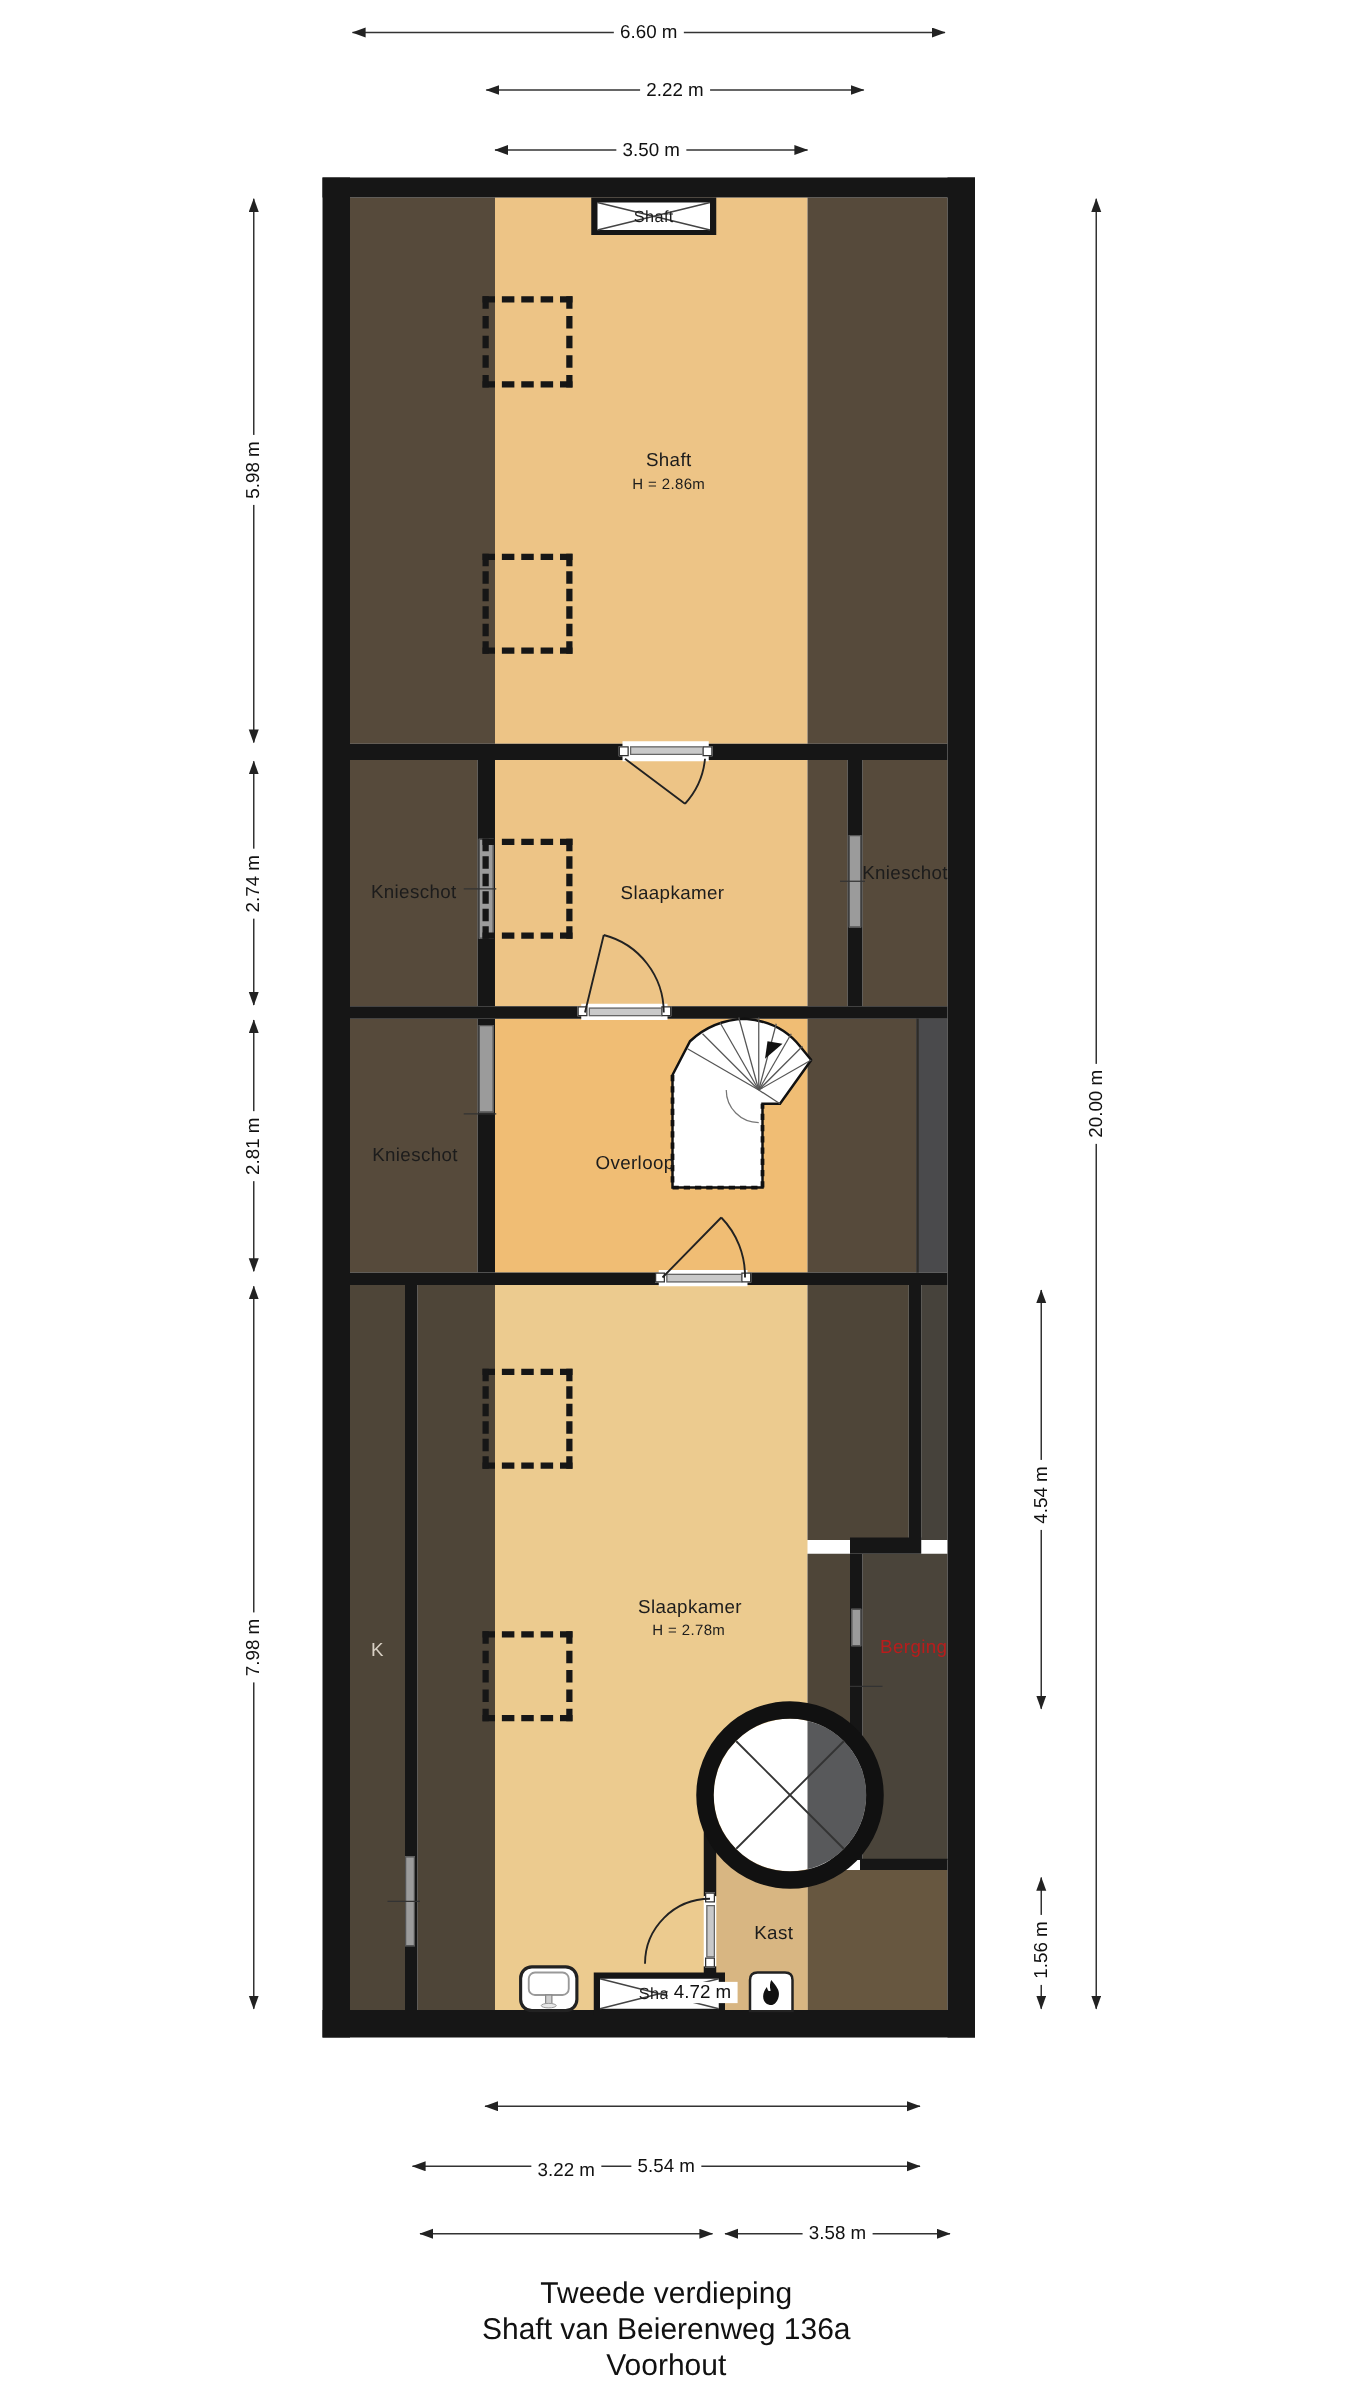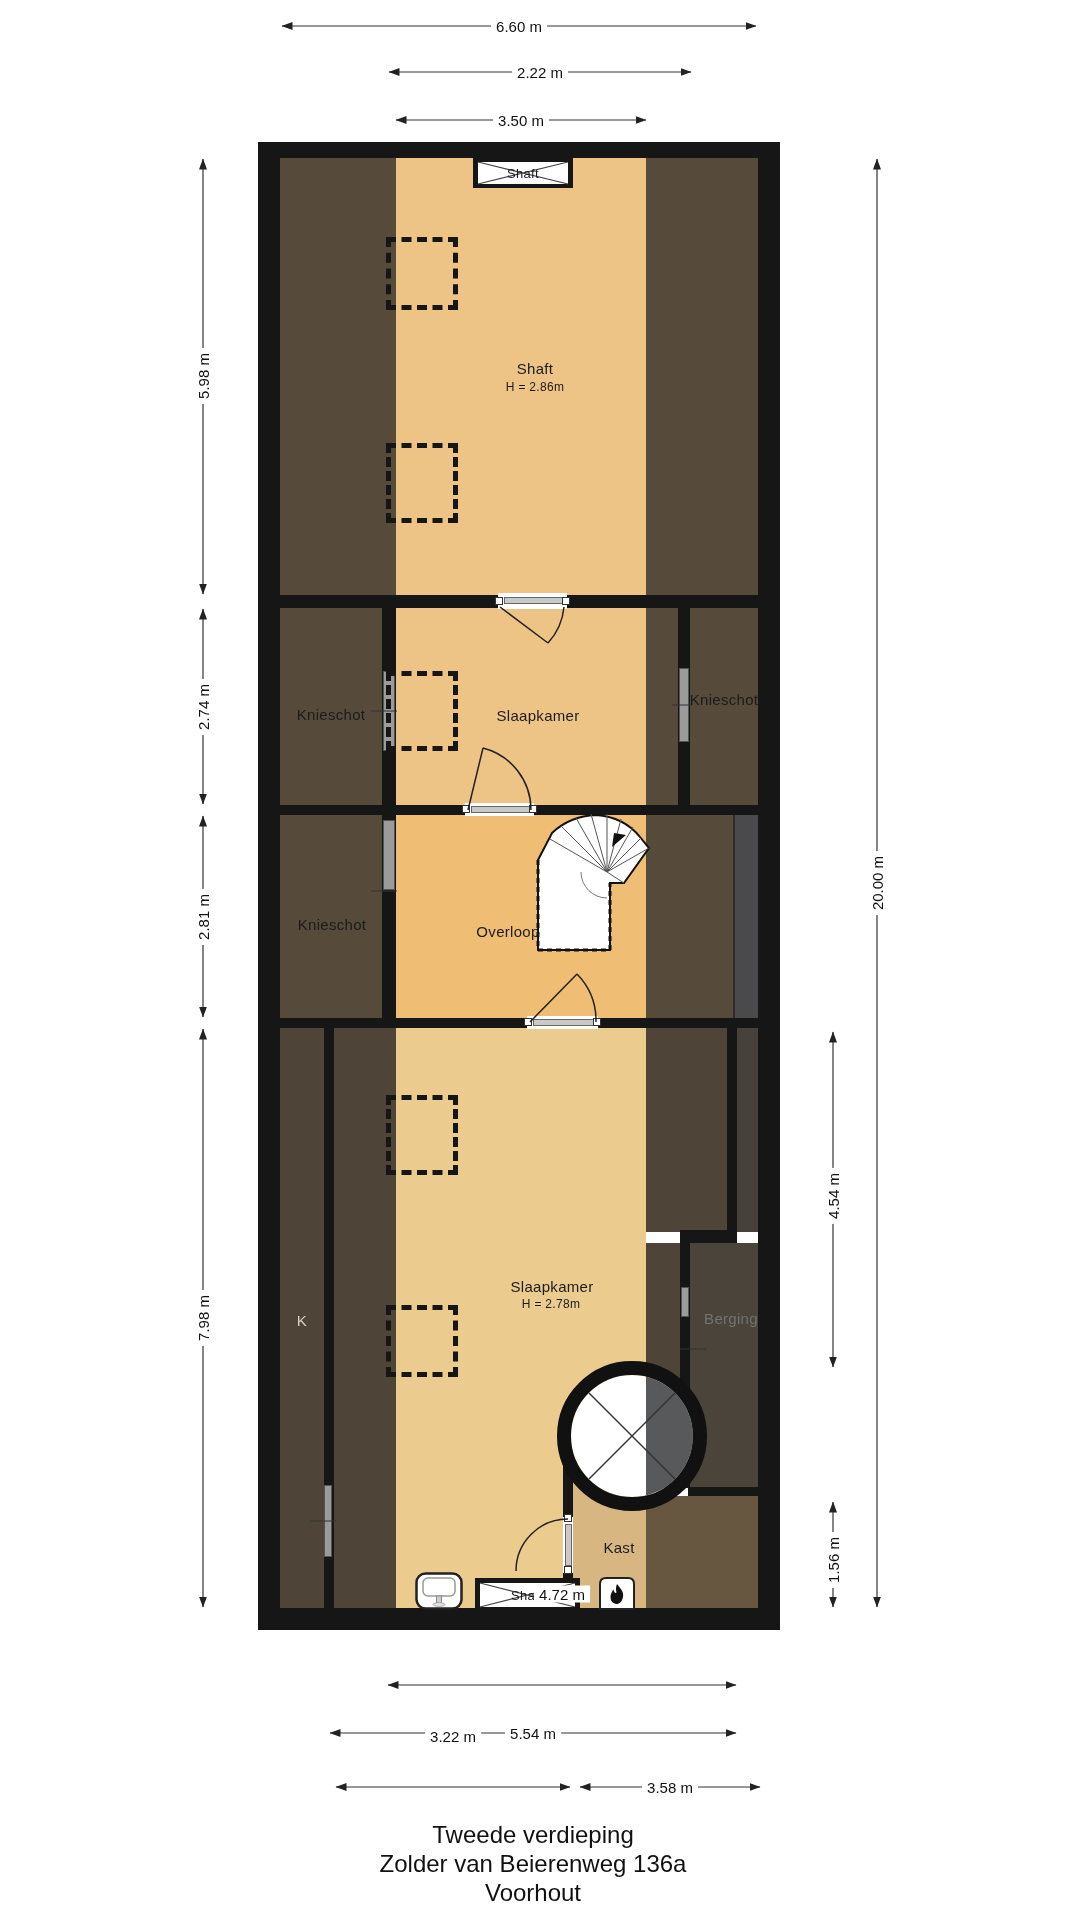--- a/index.html
+++ b/index.html
@@ -225,21 +225,21 @@
   <div class="lbl z60" style="left:535px;top:368px;">Shaft</div>
   <div class="lbl lbl-sm z60" style="left:535px;top:387px;">H = 2.86m</div>
   <div class="lbl z60" style="left:538px;top:715px;">Slaapkamer</div>
   <div class="lbl z60" style="left:331px;top:714px;">Knieschot</div>
   <div class="lbl z60" style="left:724px;top:699px;">Knieschot</div>
   <div class="lbl z60" style="left:332px;top:924px;">Knieschot</div>
   <div class="lbl z60" style="left:508px;top:931px;">Overloop</div>
   <div class="lbl z60" style="left:552px;top:1286px;">Slaapkamer</div>
   <div class="lbl lbl-sm z60" style="left:551px;top:1304px;">H = 2.78m</div>
   <div class="lbl z60" style="left:302px;top:1320px;color:#d8d0c4;">K</div>
-  <div class="lbl z60" style="left:731px;top:1318px;color:#737373;">Berging</div>
+  <div class="lbl z60" style="left:731px;top:1318px;color:#b91c1c;">Berging</div>
   <div class="lbl z60" style="left:619px;top:1547px;">Kast</div>
   <div class="lbl lbl-shaft z60" style="left:523px;top:173px;">Shaft</div>
   <div class="lbl lbl-shaft z60" style="left:527px;top:1595px;">Shaft</div>
 
   <div class="dim z60" style="left:519px;top:26px;">6.60 m</div>
   <div class="dim z60" style="left:540px;top:72px;">2.22 m</div>
   <div class="dim z60" style="left:521px;top:120px;">3.50 m</div>
   <div class="dim z60" style="left:562px;top:1594px;">4.72 m</div>
   <div class="dim z60" style="left:533px;top:1733px;">5.54 m</div>
   <div class="dim z60" style="left:453px;top:1736px;">3.22 m</div>
@@ -247,17 +247,17 @@
   <div class="dim dim-v z60" style="left:203px;top:376px;">5.98 m</div>
   <div class="dim dim-v z60" style="left:203px;top:707px;">2.74 m</div>
   <div class="dim dim-v z60" style="left:203px;top:917px;">2.81 m</div>
   <div class="dim dim-v z60" style="left:203px;top:1318px;">7.98 m</div>
   <div class="dim dim-v z60" style="left:877px;top:883px;">20.00 m</div>
   <div class="dim dim-v z60" style="left:833px;top:1196px;">4.54 m</div>
   <div class="dim dim-v z60" style="left:833px;top:1560px;">1.56 m</div>
 
   <div id="title">
     <div>Tweede verdieping</div>
-    <div>Zolder van Beierenweg 136a</div>
+    <div>Shaft van Beierenweg 136a</div>
     <div>Voorhout</div>
   </div>
 
 </div>
 
 </body></html>

